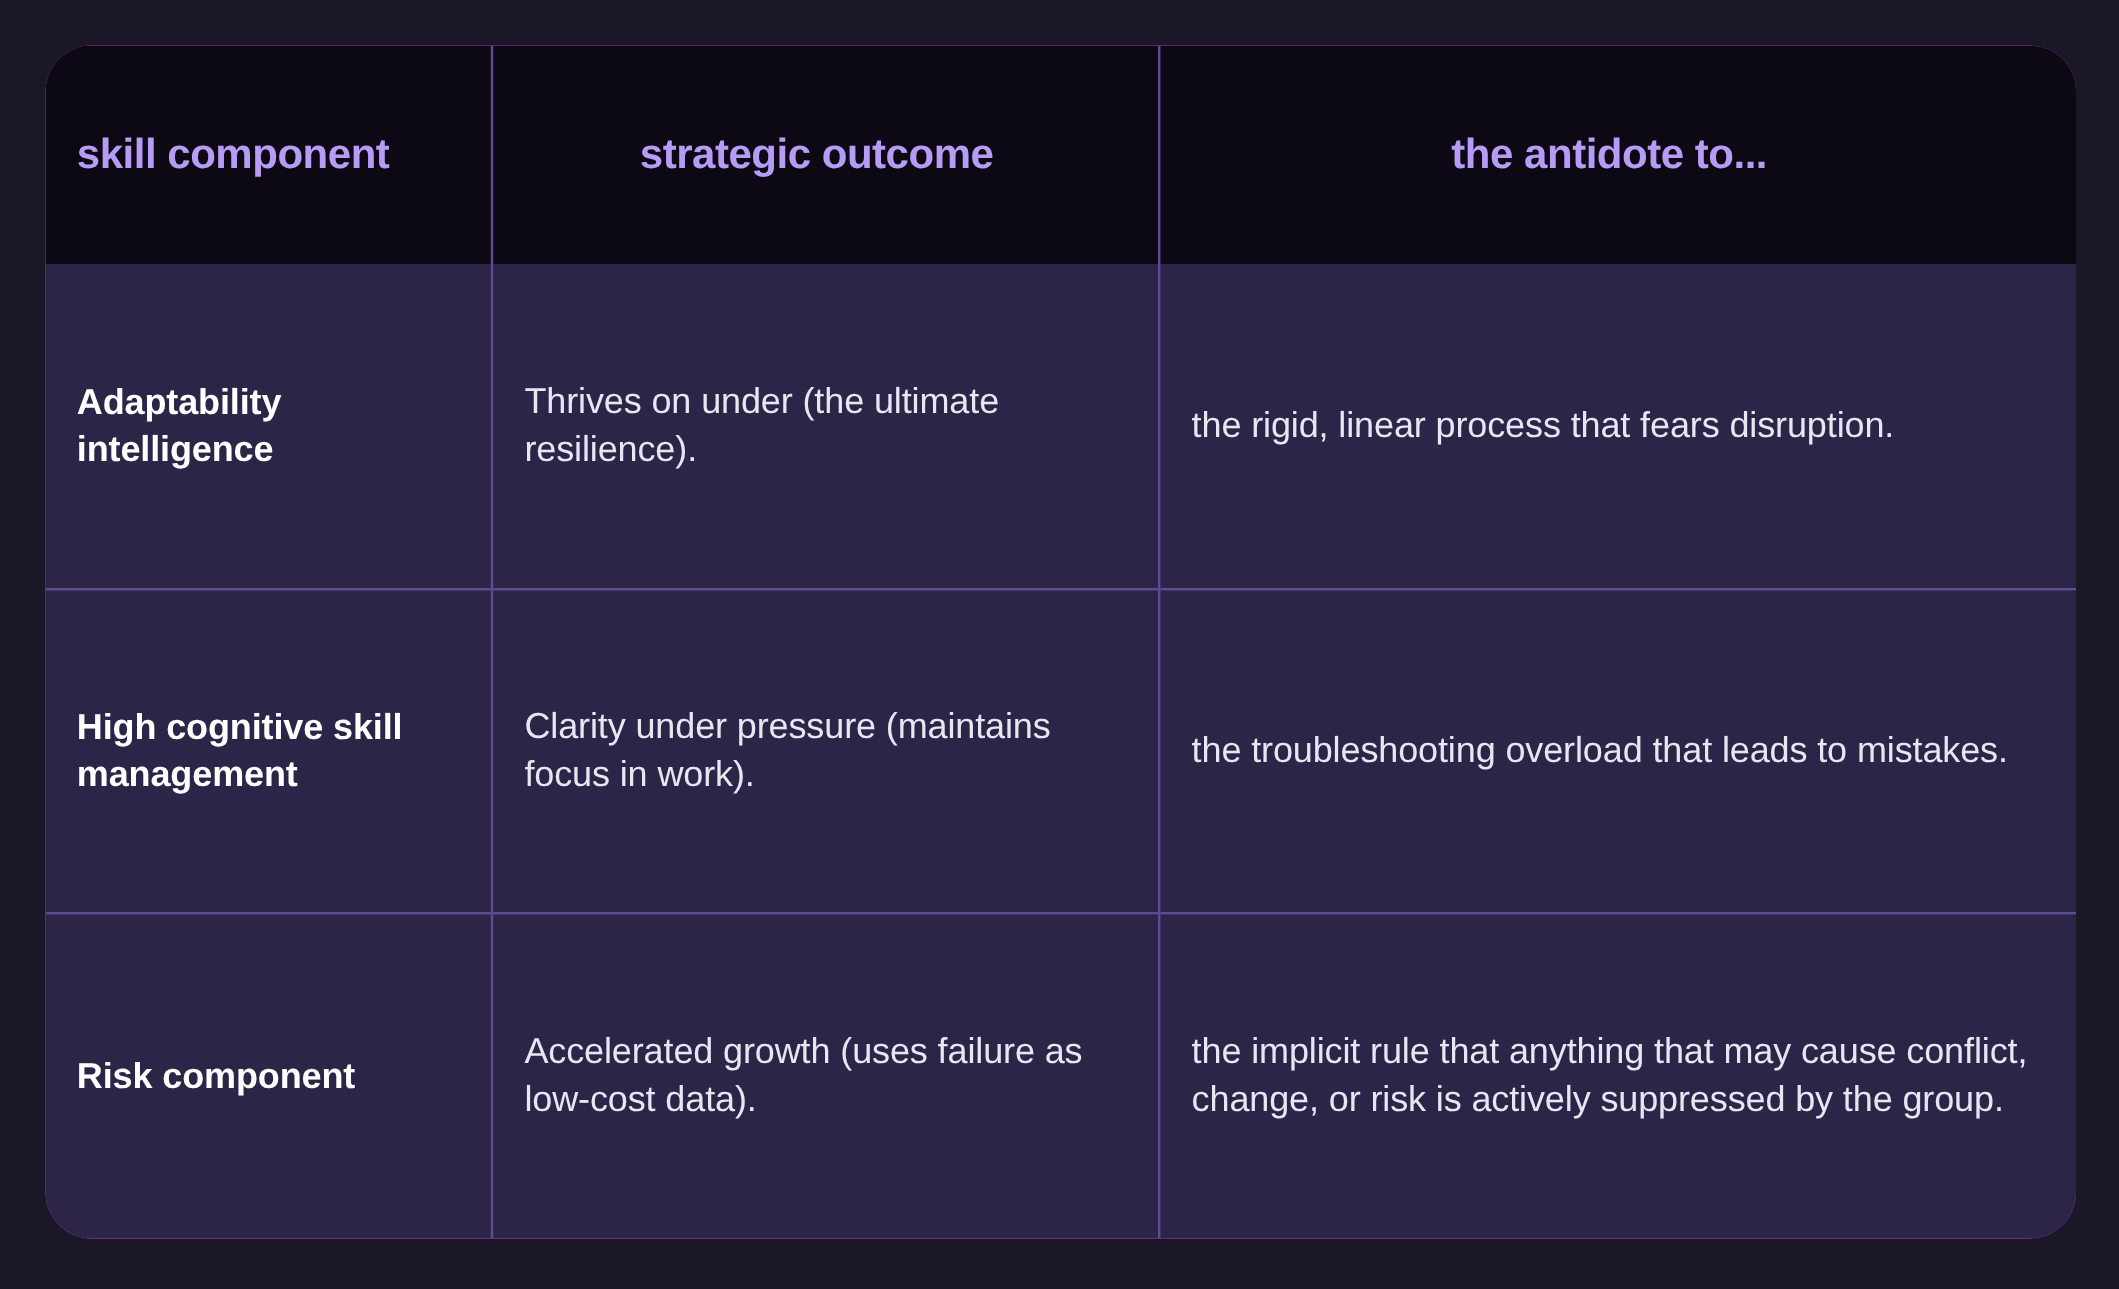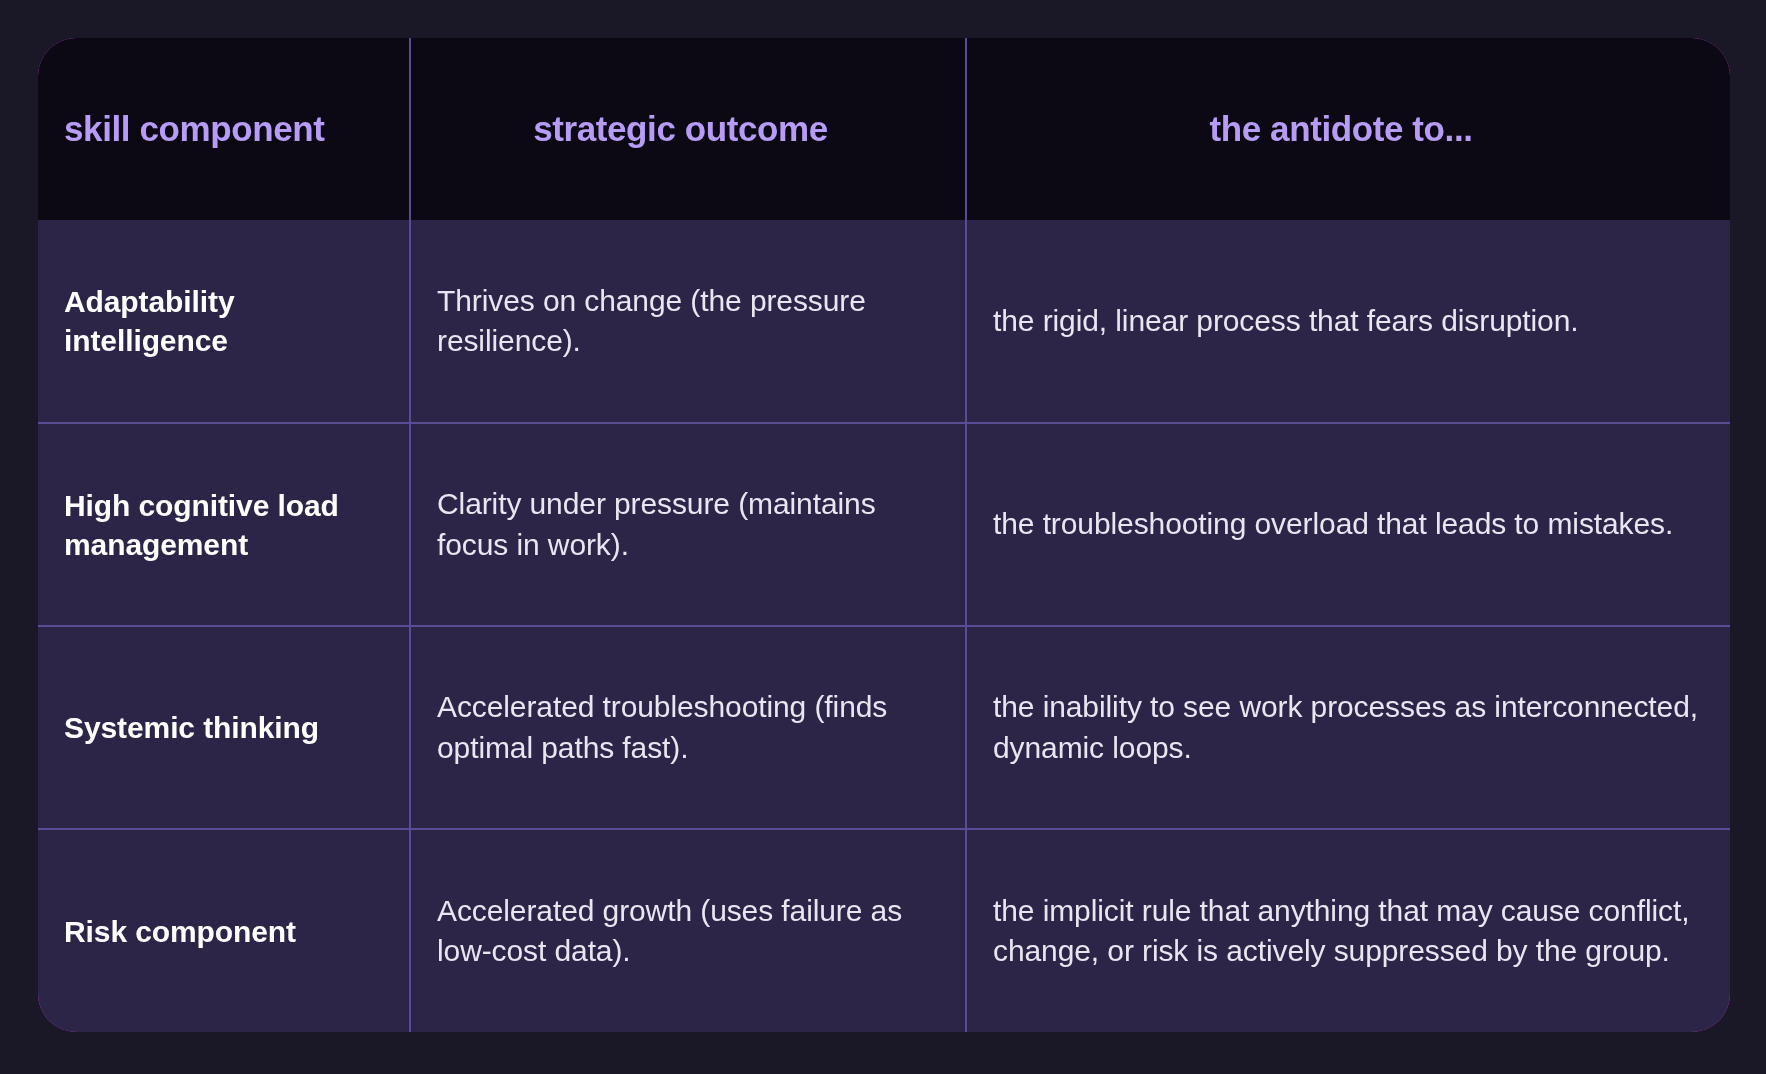--- a/index.html
+++ b/index.html
@@ -119,50 +119,39 @@
         </tr>
       </thead>
 
       <tbody>
 
         <tr>
           <td class="col-skill">
               <span class="cell-text">Adaptability intelligence</span>
             </td>
           <td class="col-outcome">
-              <span class="cell-text">Thrives on change (the pressure resilience).</span>
+              <span class="cell-text">Thrives on under (the ultimate resilience).</span>
             </td>
           <td class="col-antidote">
               <span class="cell-text">the rigid, linear process that fears disruption.</span>
             </td>
         </tr>
 
         <tr>
           <td class="col-skill">
-              <span class="cell-text">High cognitive load management</span>
+              <span class="cell-text">High cognitive skill management</span>
             </td>
           <td class="col-outcome">
               <span class="cell-text">Clarity under pressure (maintains focus in work).</span>
             </td>
           <td class="col-antidote">
               <span class="cell-text">the troubleshooting overload that leads to mistakes.</span>
             </td>
         </tr>
 
-        <tr>
-          <td class="col-skill">
-              <span class="cell-text">Systemic thinking</span>
-            </td>
-          <td class="col-outcome">
-              <span class="cell-text">Accelerated troubleshooting (finds optimal paths fast).</span>
-            </td>
-          <td class="col-antidote">
-              <span class="cell-text">the inability to see work processes as interconnected, dynamic loops.</span>
-            </td>
-        </tr>
 
         <tr>
           <td class="col-skill">
               <span class="cell-text">Risk component</span>
             </td>
           <td class="col-outcome">
               <span class="cell-text">Accelerated growth (uses failure as low-cost data).</span>
             </td>
           <td class="col-antidote">
               <span class="cell-text">the implicit rule that anything that may cause conflict, change, or risk is actively suppressed by the group.</span>

